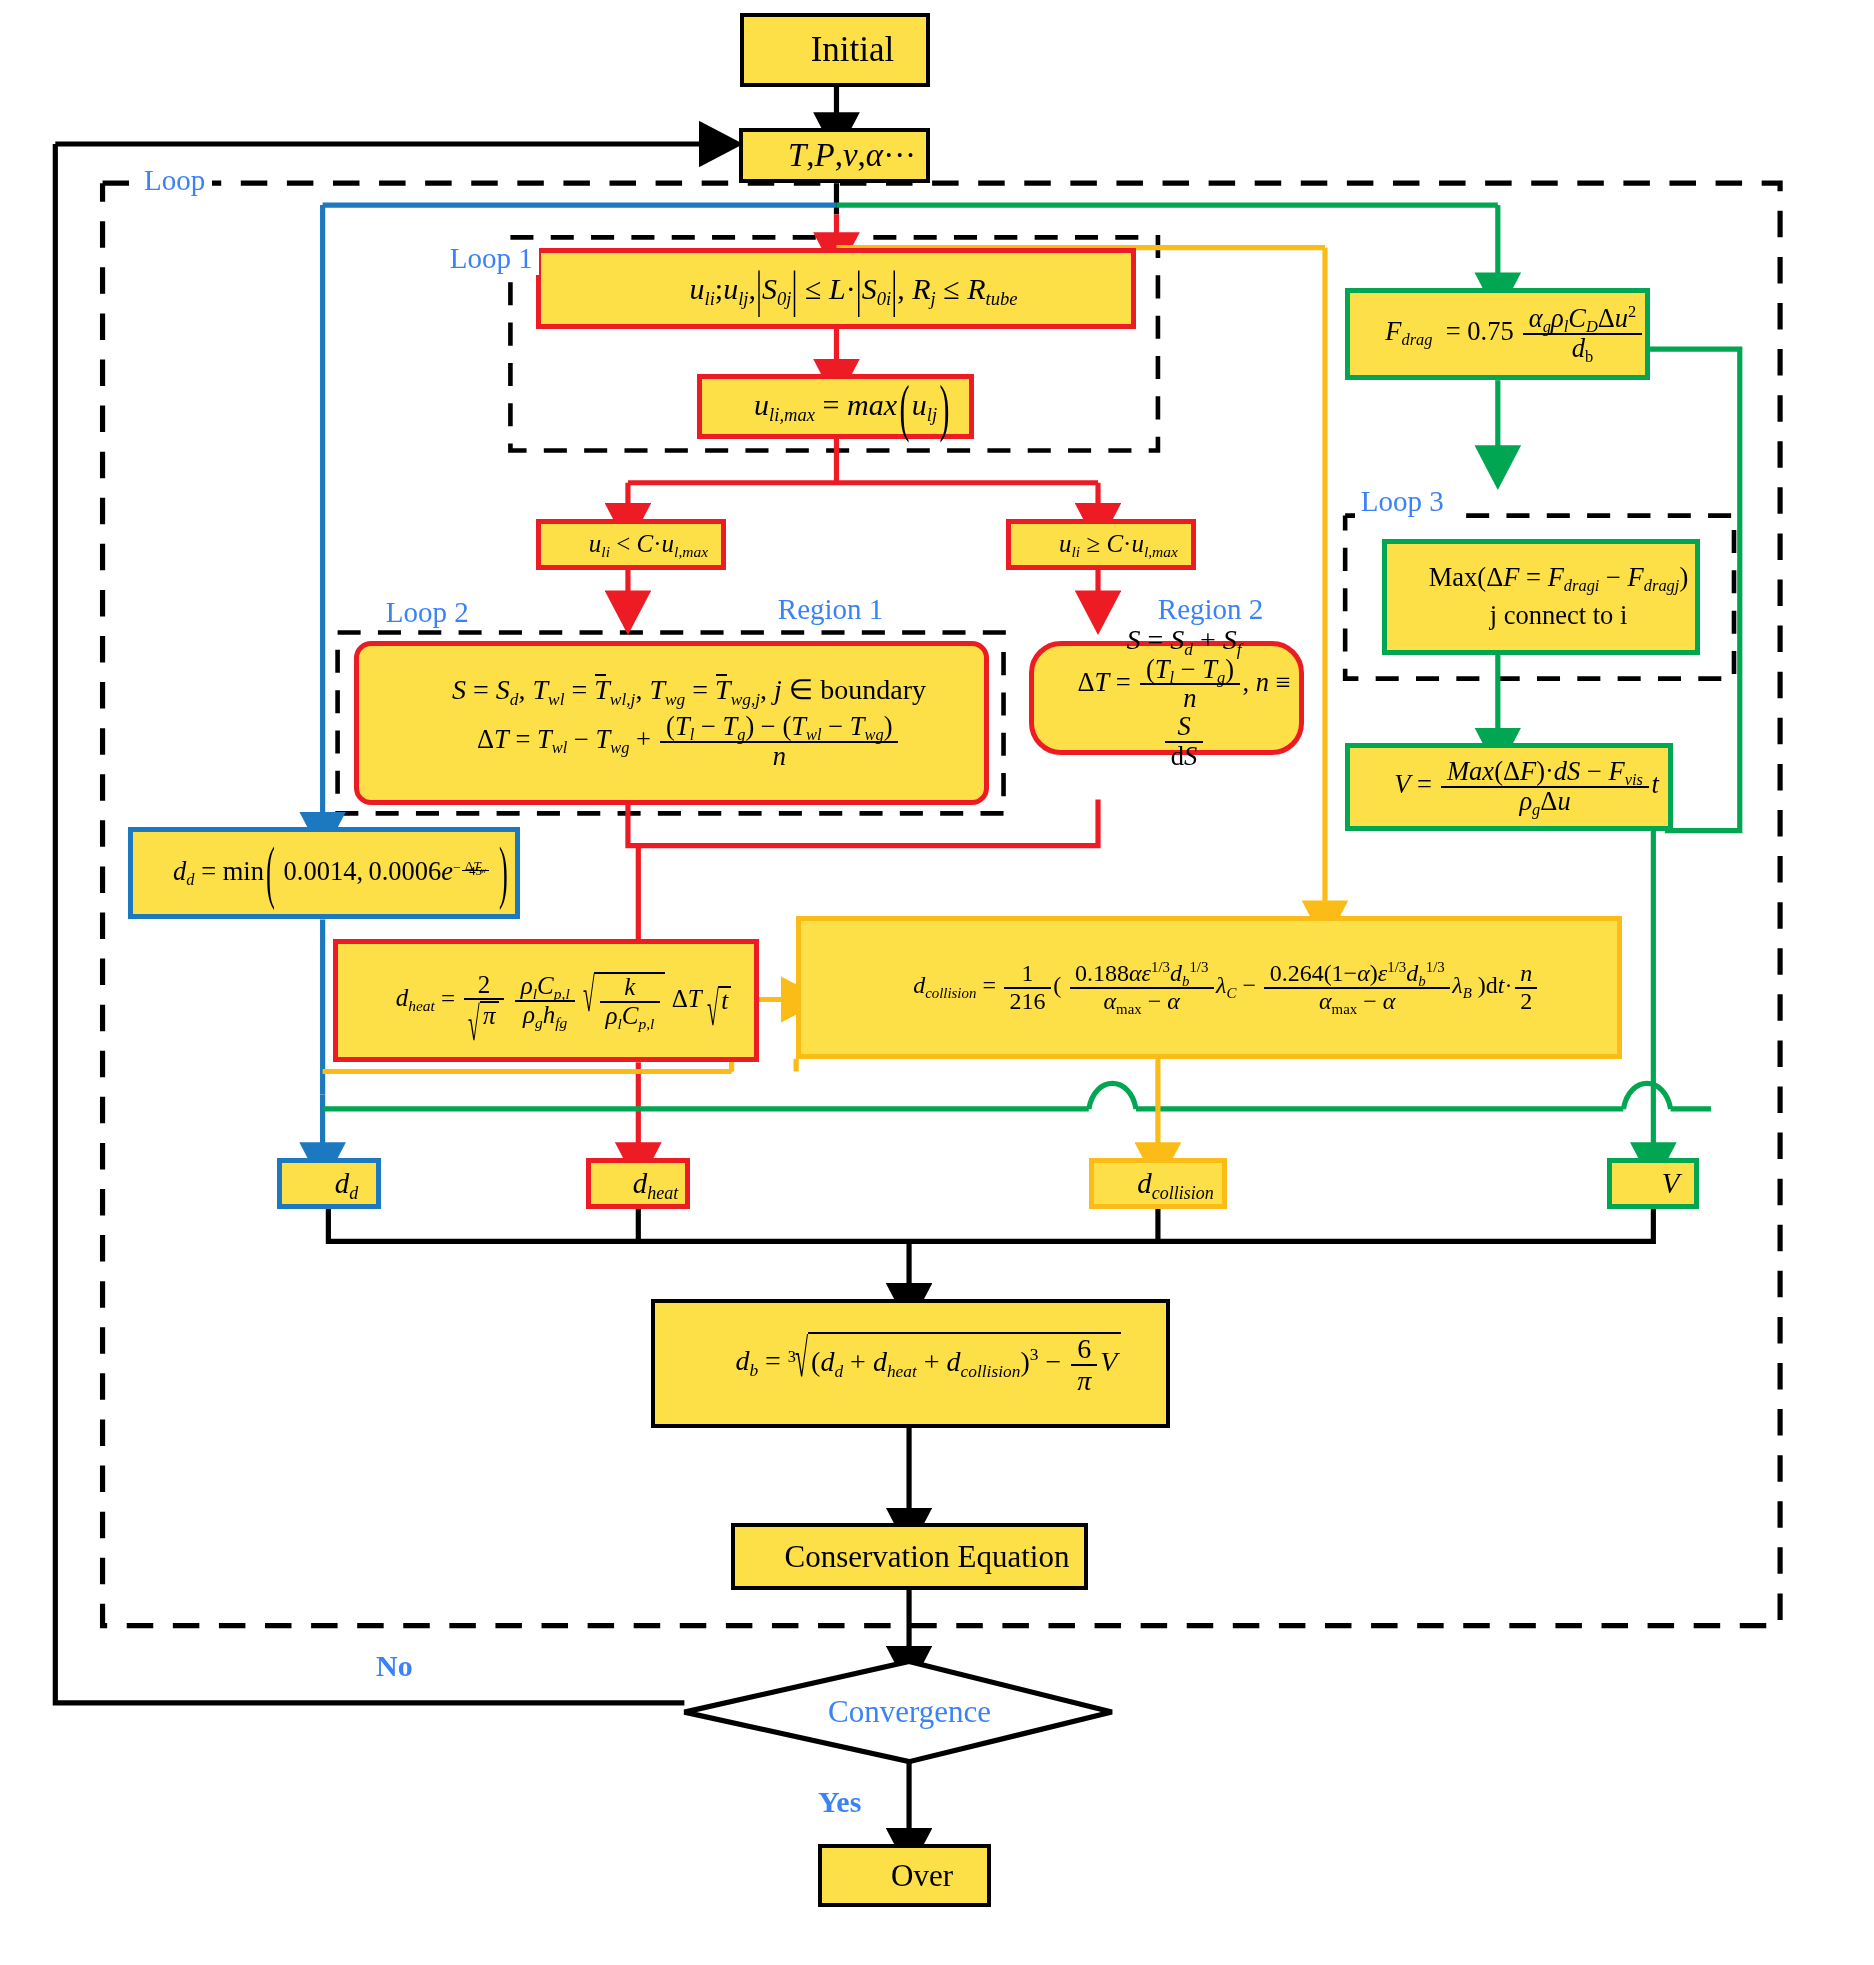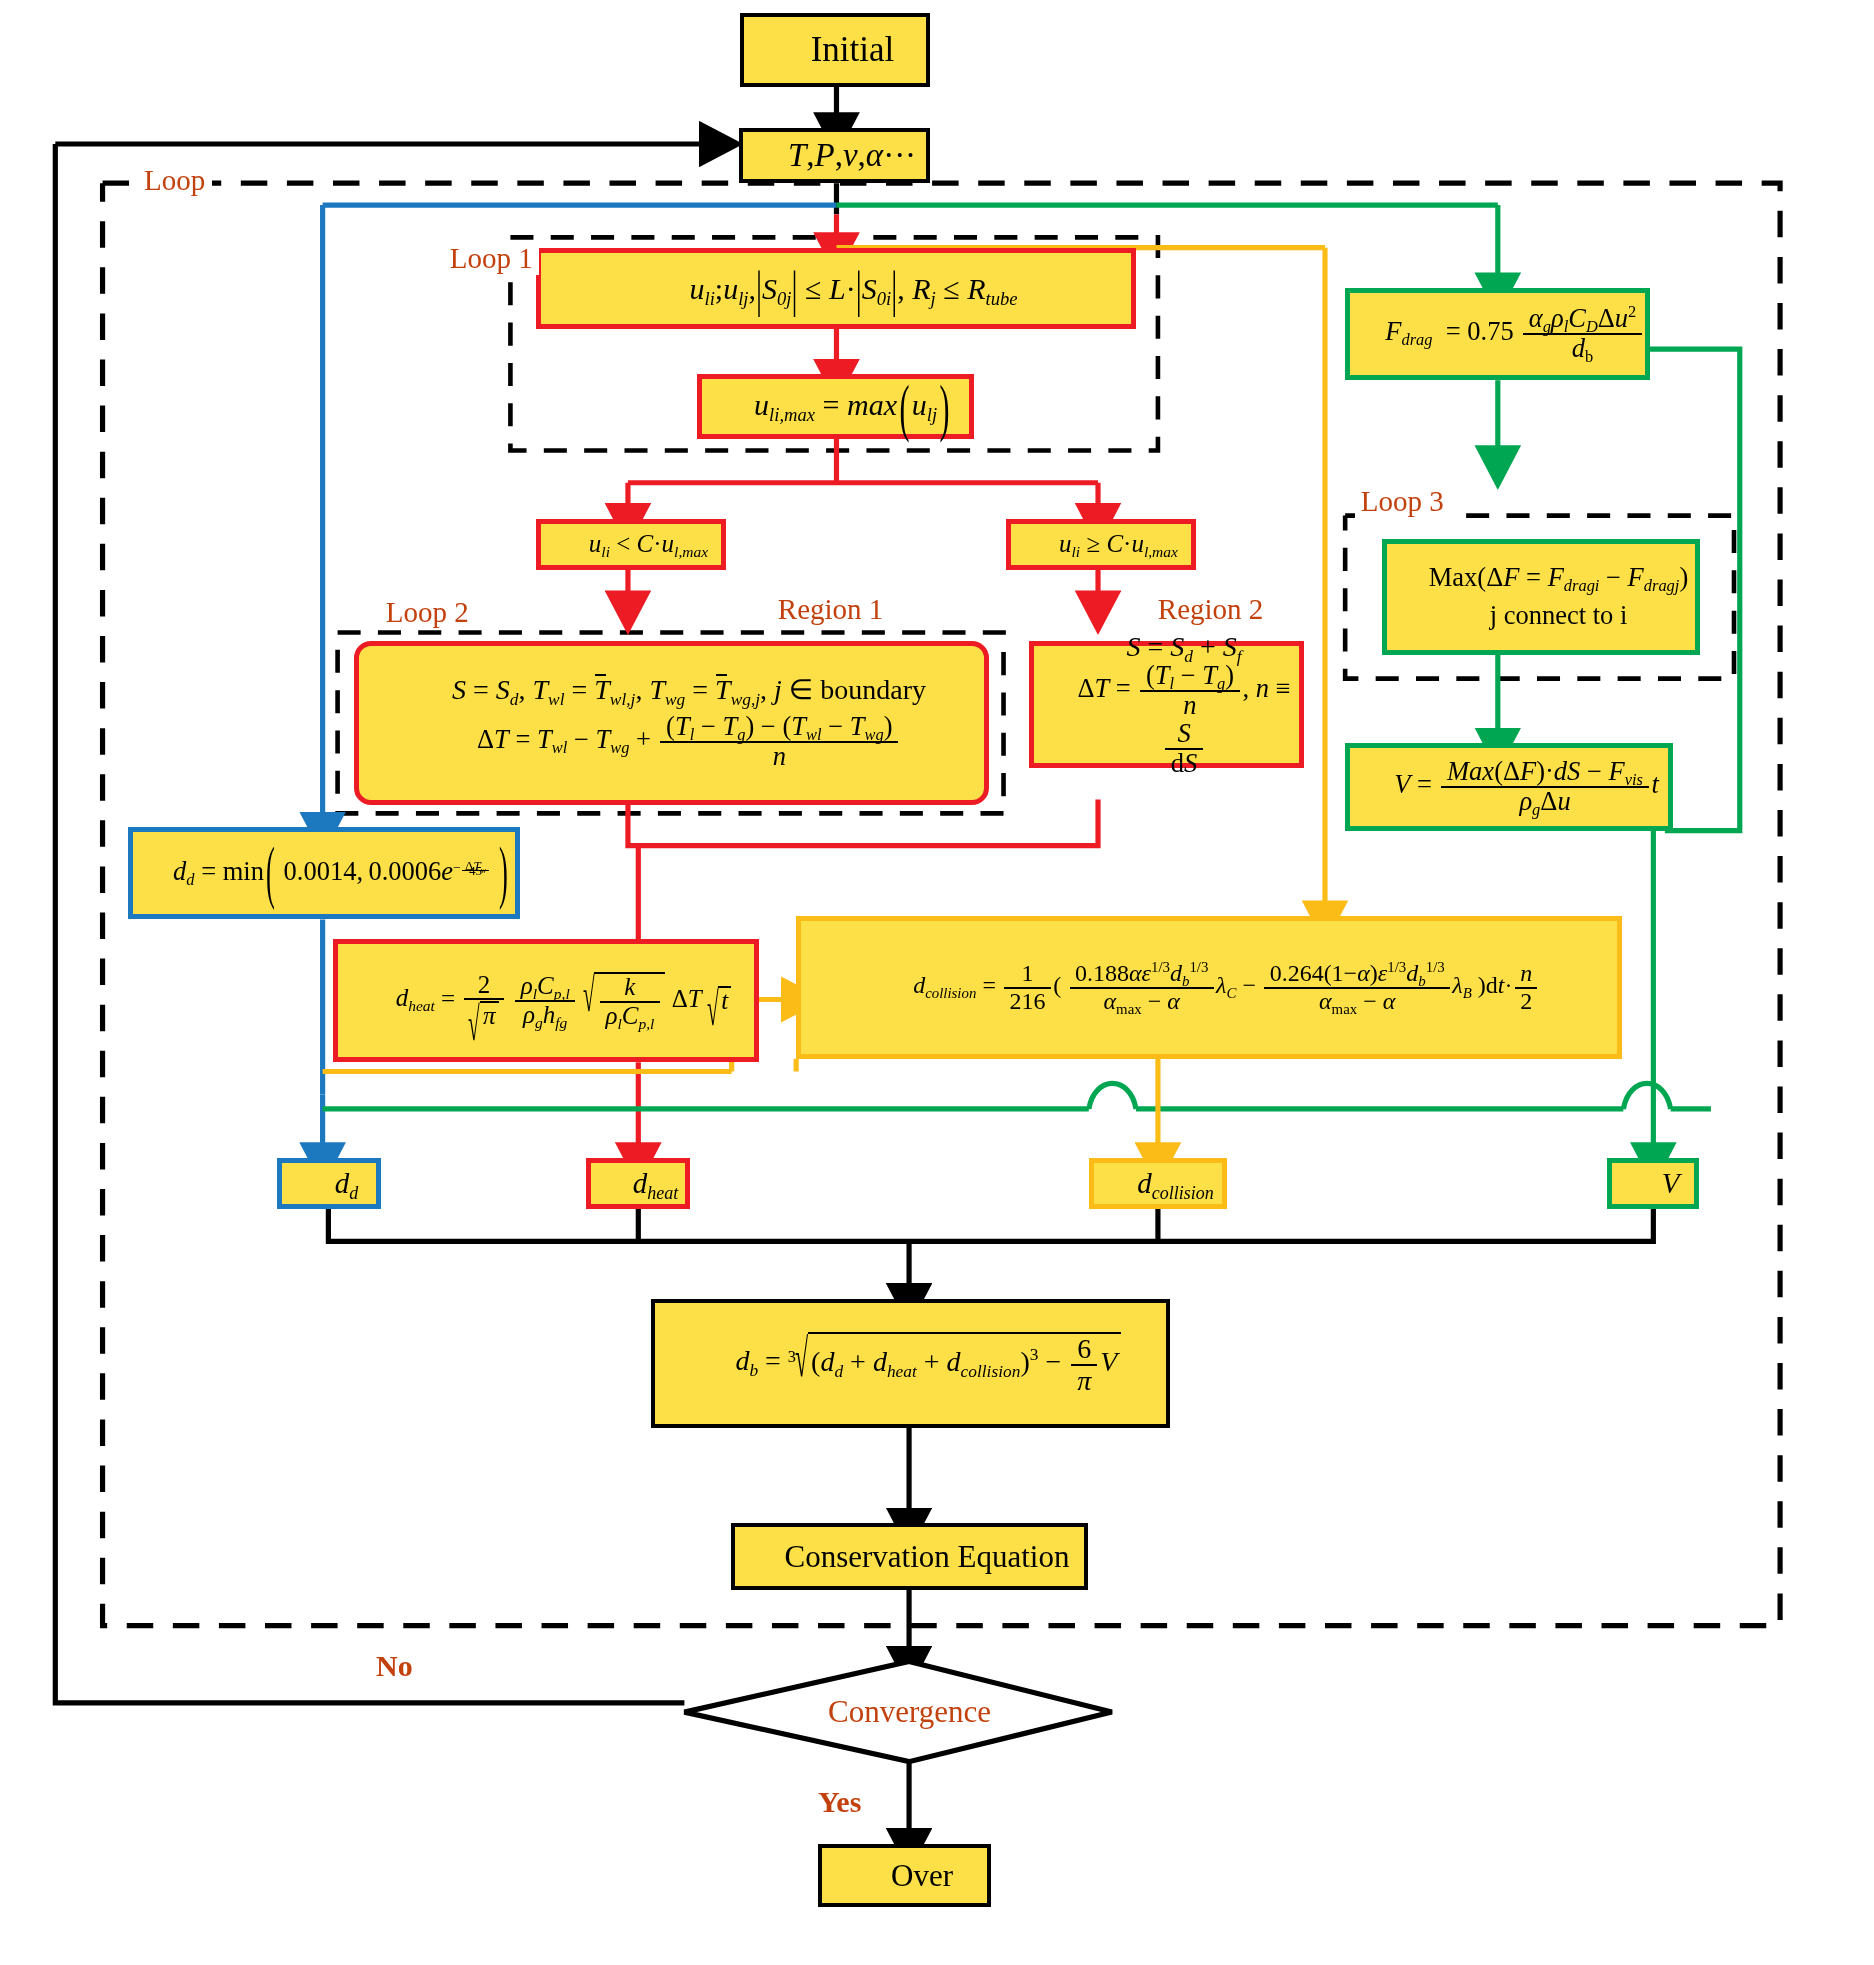--- a/index.html
+++ b/index.html
@@ -7,21 +7,21 @@
   body{font-family:"Liberation Serif", serif;}
   #root{position:relative;width:1874px;height:1965px;background:#fff;overflow:hidden;}
   svg.layer{position:absolute;left:0;top:0;width:1874px;height:1965px;pointer-events:none;}
   .node{position:absolute;background:#fde047;box-sizing:border-box;
         display:flex;align-items:center;justify-content:center;text-align:center;padding-left:35px;}
   .blk{border:4px solid #000;}
   .red{border:5.2px solid #ED1C24;}
   .grn{border:5.2px solid #00A651;}
   .blu{border:5.2px solid #1C79C0;}
   .ylw{border:5.2px solid #FBBC18;}
-  .lbl{position:absolute;color:#c2410c;white-space:nowrap;}
+  .lbl{position:absolute;color:#3b82f6;white-space:nowrap;}
   .mathtxt{font-family:"Liberation Serif", serif;color:#000;line-height:1.05;}
   i,.it{font-style:italic;}
   .up{font-style:normal;}
   sub{font-size:0.62em;font-style:italic;vertical-align:-0.32em;line-height:0;}
   sup{font-size:0.62em;vertical-align:0.62em;line-height:0;}
   sub.up2,sup.up2{font-style:normal;}
   .frac{display:inline-block;vertical-align:middle;text-align:center;margin:0 .10em;font-family:Liberation Serif, serif;}
   .frac .num{display:block;padding:0 .22em;}
   .frac .den{display:block;border-top:2.3px solid #000;padding:0 .22em;}
   .sqrt{display:inline-block;vertical-align:middle;position:relative;padding-left:.42em;}
@@ -191,21 +191,21 @@
   <div class="node red" style="left:354px;top:641px;width:635px;height:164px;flex-direction:column;gap:9.2px;border-radius:17px;">
     <span class="mathtxt" style="font-size:28px;">
       <i>S</i> = <i>S<sub>d</sub></i>, <i>T<sub>wl</sub></i> = <span class="ovl"><i>T</i></span><i><sub>wl,j</sub></i>, <i>T<sub>wg</sub></i> = <span class="ovl"><i>T</i></span><i><sub>wg,j</sub></i>, <i>j</i> ∈ <span class="up">boundary</span>
     </span>
     <span class="mathtxt" style="font-size:26.5px;">
       Δ<i>T</i> = <i>T<sub>wl</sub></i> − <i>T<sub>wg</sub></i> +
       <span class="frac"><span class="num">(<i>T<sub>l</sub></i> − <i>T<sub>g</sub></i>) − (<i>T<sub>wl</sub></i> − <i>T<sub>wg</sub></i>)</span><span class="den"><i>n</i></span></span>
     </span>
   </div>
 
-  <div class="node red" style="left:1029px;top:641px;width:275px;height:127px;flex-direction:column;gap:1px;">
+  <div class="node red" style="left:1029px;top:641px;width:275px;height:114px;flex-direction:column;gap:1px;border-radius:32px;">
     <span class="mathtxt" style="font-size:28px;">
       <i>S</i> = <i>S<sub>d</sub></i> + <i>S<sub>f</sub></i>
     </span>
     <span class="mathtxt" style="font-size:26.5px;">
       Δ<i>T</i> =
       <span class="frac"><span class="num">(<i>T<sub>l</sub></i> − <i>T<sub>g</sub></i>)</span><span class="den"><i>n</i></span></span>,
       <i>n</i> ≡
       <span class="frac"><span class="num"><i>S</i></span><span class="den"><span class="up">d</span><i>S</i></span></span>
     </span>
   </div>

